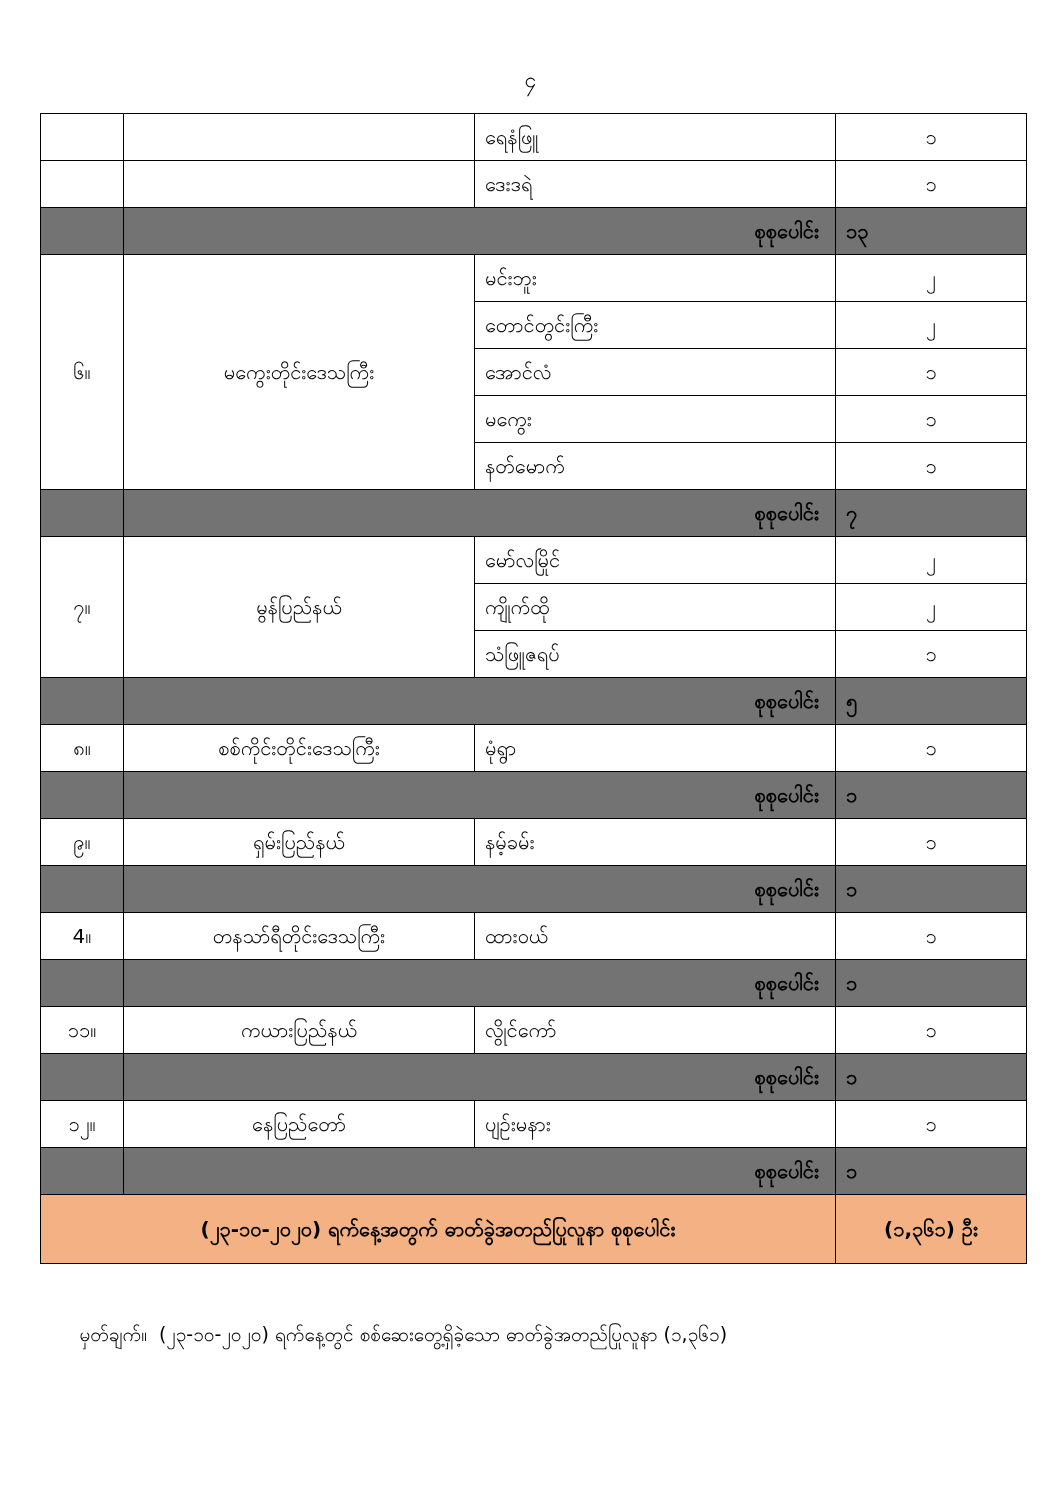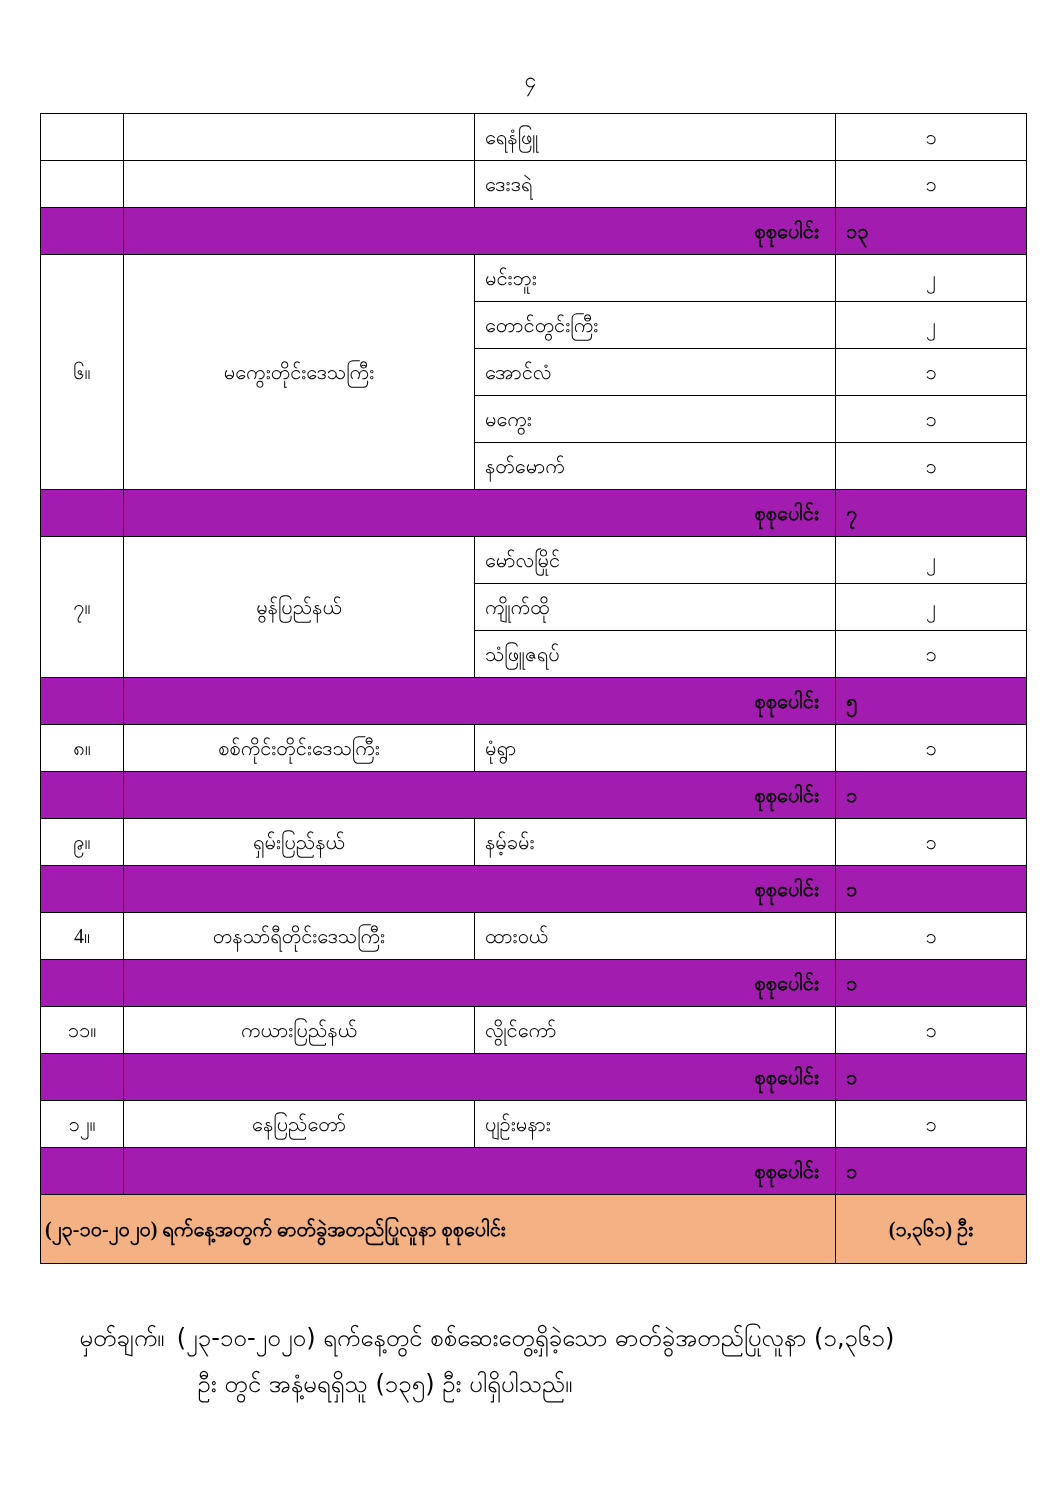--- a/index.html
+++ b/index.html
@@ -25,62 +25,61 @@
     font-size: 21px;
     line-height: 1;
     margin: 10px 0 22px 0;
     letter-spacing: 0;
   }
   table.data-table {
     border-collapse: collapse;
     width: 902px;
     margin: 6px auto;
     table-layout: fixed;
-    font-family: Liberation Serif, serif;
   }
   table.data-table td {
     border: 1px solid #000000;
     font-size: 20px;
     padding: 7px 10px;
     vertical-align: middle;
     height: 32px;
     line-height: 1.25;
   }
   .col-no     { width: 62px;  text-align: center; }
   .col-region { width: 330px; text-align: center; }
   .col-town   { width: 340px; text-align: left; }
   .col-count  { width: 170px; text-align: center; }
 
   tr.total-row td {
-    background: #a21caf;
+    background: #737373;
     font-weight: bold;
   }
   tr.total-row td.total-label {
     text-align: right;
     padding-right: 16px;
   }
   tr.total-row td.total-value {
     text-align: left;
   }
   tr.grand-row td {
     background: #F4B183;
     font-weight: bold;
   }
   tr.grand-row td.grand-label {
-    text-align: left;
+    text-align: center;
     padding: 10px 4px;
   }
   tr.grand-row td.grand-value {
     text-align: center;
     padding: 18px 12px;
   }
   .note {
     width: 902px;
     margin: 52px auto 0 auto;
-    font-size: 24px;
+    font-size: 19px;
     line-height: 1.9;
   }
   .note .note-line {
     display: block;
   }
   .note .note-line-1 {
     text-indent: 0;
   }
   .note .note-line-2 {
     padding-left: 118px;
@@ -233,16 +232,15 @@
         <td class="grand-value col-count">(၁,၃၆၁) ဦး</td>
       </tr>
 
     </tbody>
   </table>
 
   <div class="note">
     <span class="note-line note-line-1">
       <span class="note-label">မှတ်ချက်။</span><span>(၂၃-၁၀-၂၀၂၀) ရက်နေ့တွင် စစ်ဆေးတွေ့ရှိခဲ့သော ဓာတ်ခွဲအတည်ပြုလူနာ (၁,၃၆၁)</span>
     </span>
-    <span class="note-line note-line-2">ဦး တွင် အနံ့မရရှိသူ (၁၃၅) ဦး ပါရှိပါသည်။</span>
   </div>
 
 </div>
 
 </body></html>

